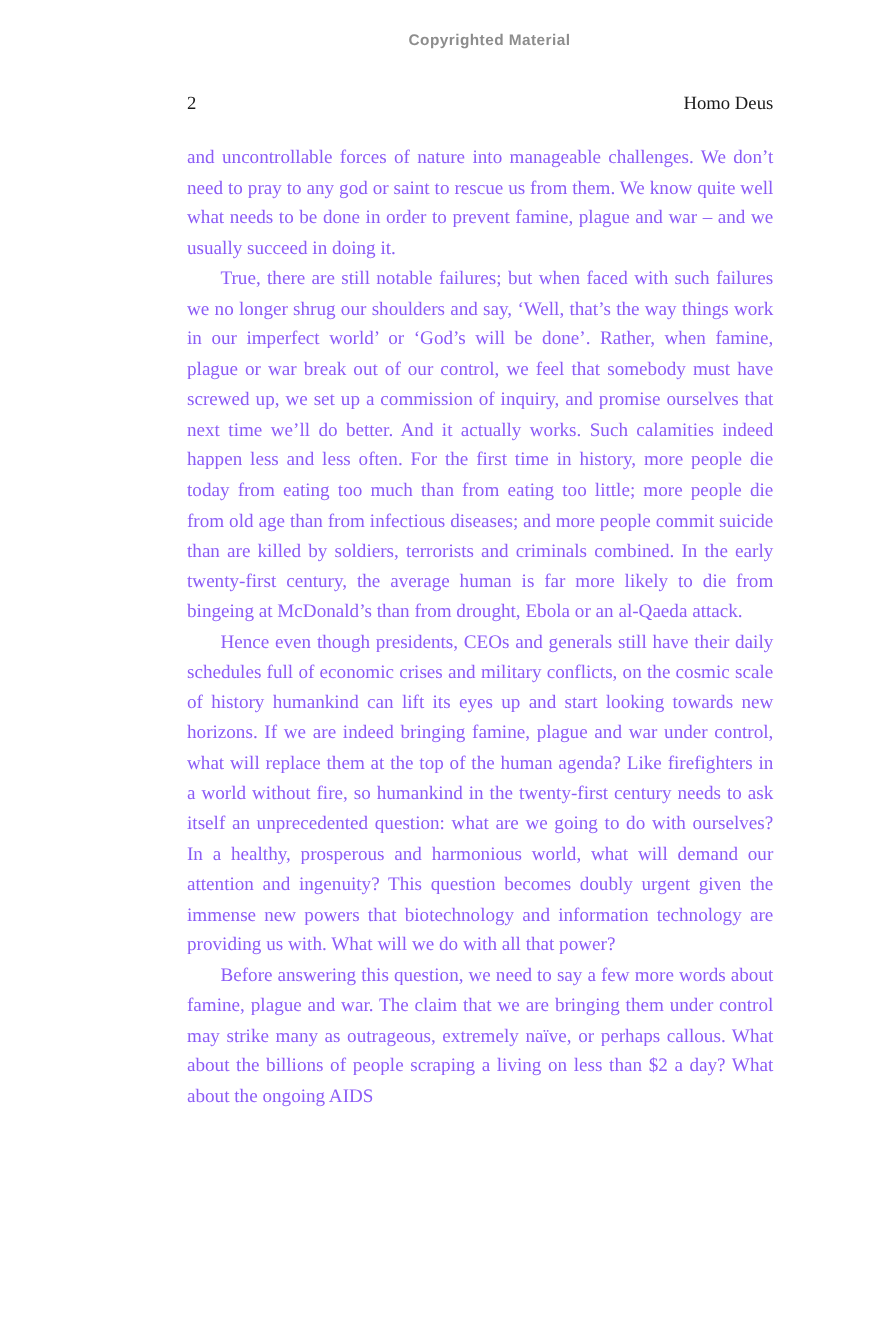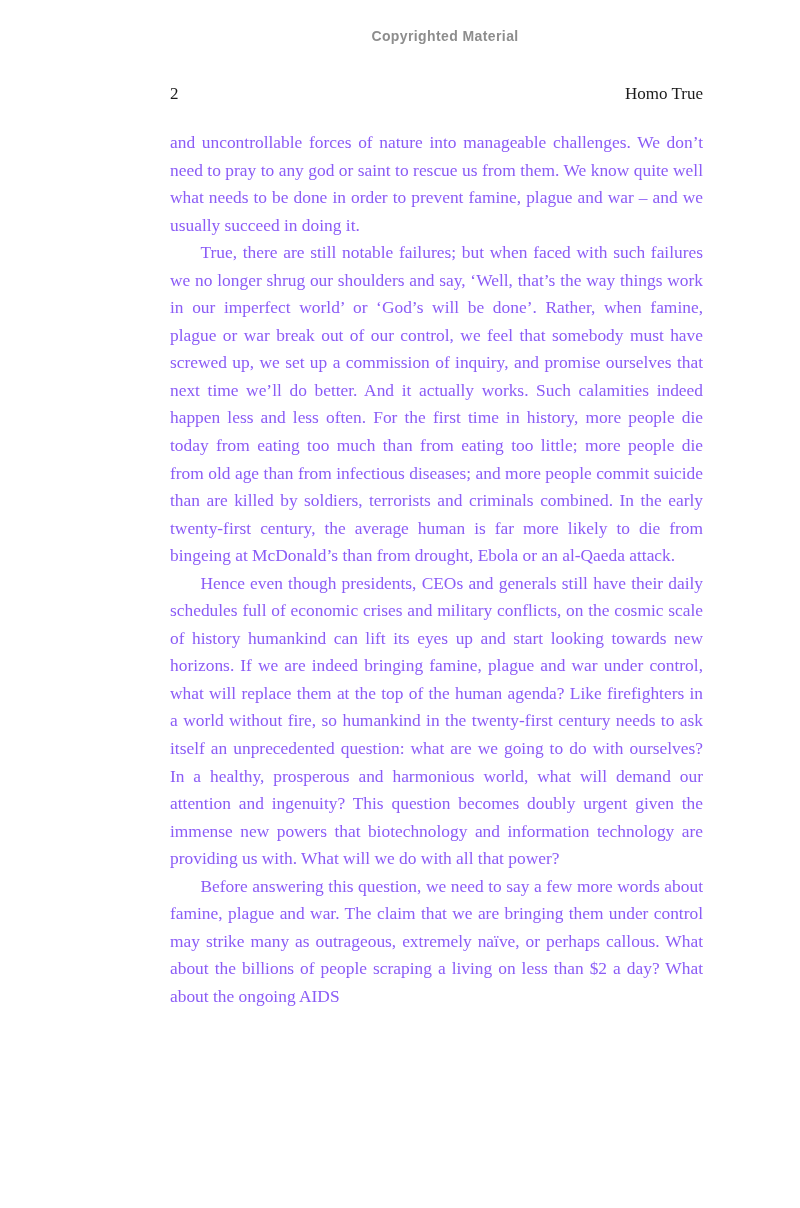--- a/index.html
+++ b/index.html
@@ -63,21 +63,21 @@
 </style>
 </head>
 <body>
 
 <div class="page">
 
   <div class="copyright-notice copyright-top">Copyrighted Material</div>
 
   <div class="page-header">
     <span>2</span>
-    <span>Homo True</span>
+    <span>Homo Deus</span>
   </div>
 
   <div class="body-text">
     <p class="no-indent">and uncontrollable forces of nature into manageable challenges. We don’t need to pray to any god or saint to rescue us from them. We know quite well what needs to be done in order to prevent famine, plague and war – and we usually succeed in doing it.</p>
     <p>True, there are still notable failures; but when faced with such failures we no longer shrug our shoulders and say, ‘Well, that’s the way things work in our imperfect world’ or ‘God’s will be done’. Rather, when famine, plague or war break out of our control, we feel that somebody must have screwed up, we set up a commission of inquiry, and promise ourselves that next time we’ll do better. And it actually works. Such calamities indeed happen less and less often. For the first time in history, more people die today from eating too much than from eating too little; more people die from old age than from infectious diseases; and more people commit suicide than are killed by soldiers, terrorists and criminals combined. In the early twenty-first century, the average human is far more likely to die from bingeing at McDonald’s than from drought, Ebola or an al-Qaeda attack.</p>
     <p>Hence even though presidents, CEOs and generals still have their daily schedules full of economic crises and military conflicts, on the cosmic scale of history humankind can lift its eyes up and start looking towards new horizons. If we are indeed bringing famine, plague and war under control, what will replace them at the top of the human agenda? Like firefighters in a world without fire, so humankind in the twenty-first century needs to ask itself an unprecedented question: what are we going to do with ourselves? In a healthy, prosperous and harmonious world, what will demand our attention and ingenuity? This question becomes doubly urgent given the immense new powers that biotechnology and information technology are providing us with. What will we do with all that power?</p>
     <p>Before answering this question, we need to say a few more words about famine, plague and war. The claim that we are bringing them under control may strike many as outrageous, extremely naïve, or perhaps callous. What about the billions of people scraping a living on less than $2 a day? What about the ongoing AIDS</p>
   </div>
 
   <div class="copyright-notice copyright-bottom">Copyrighted Material</div>

